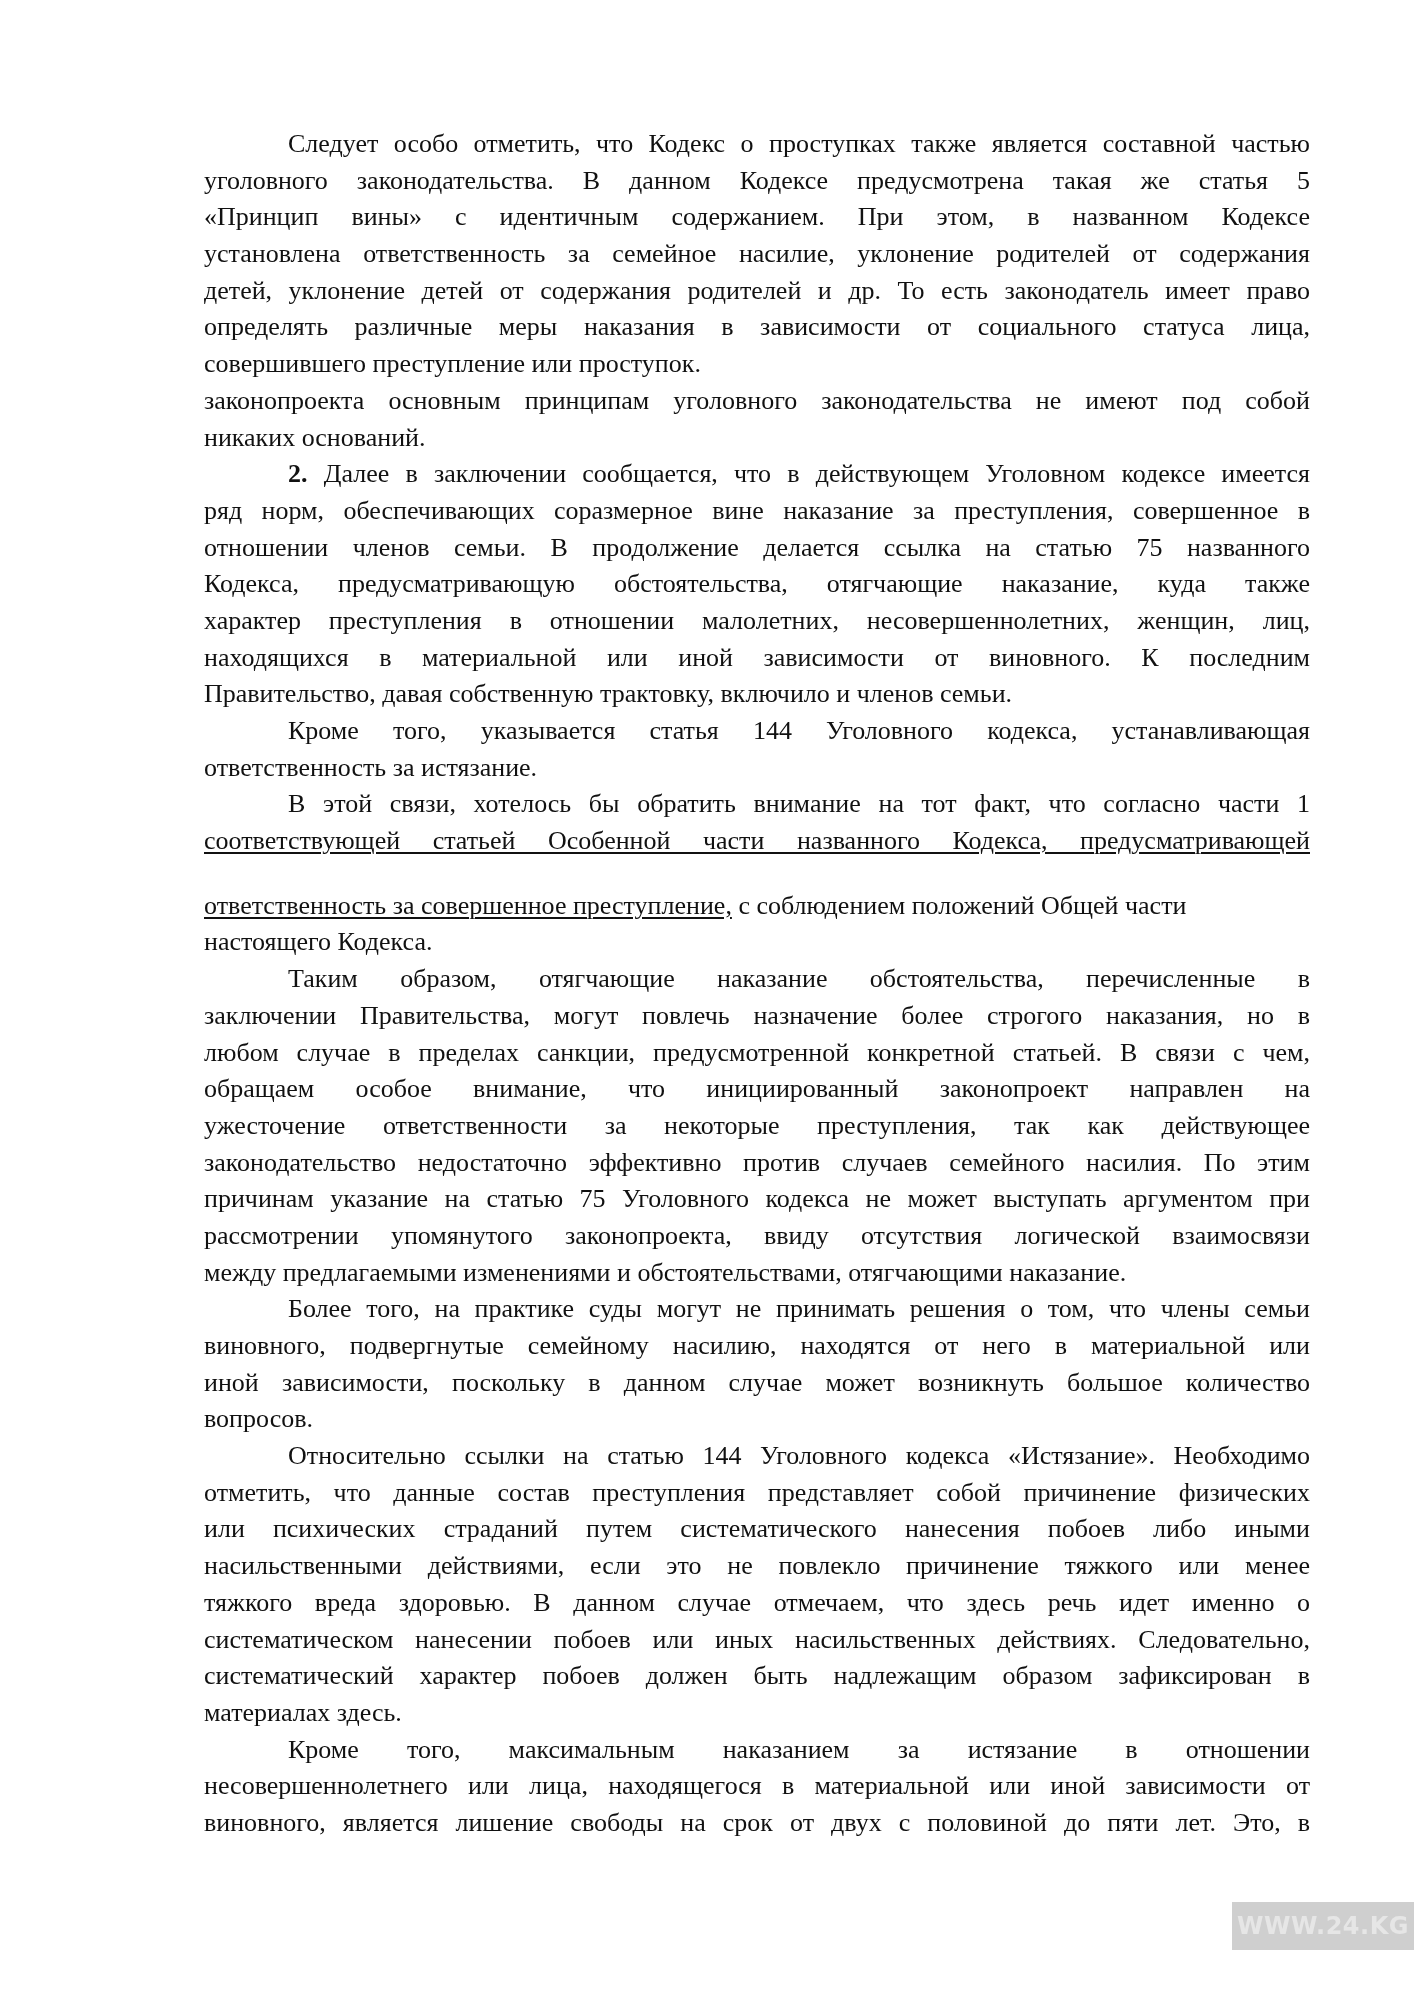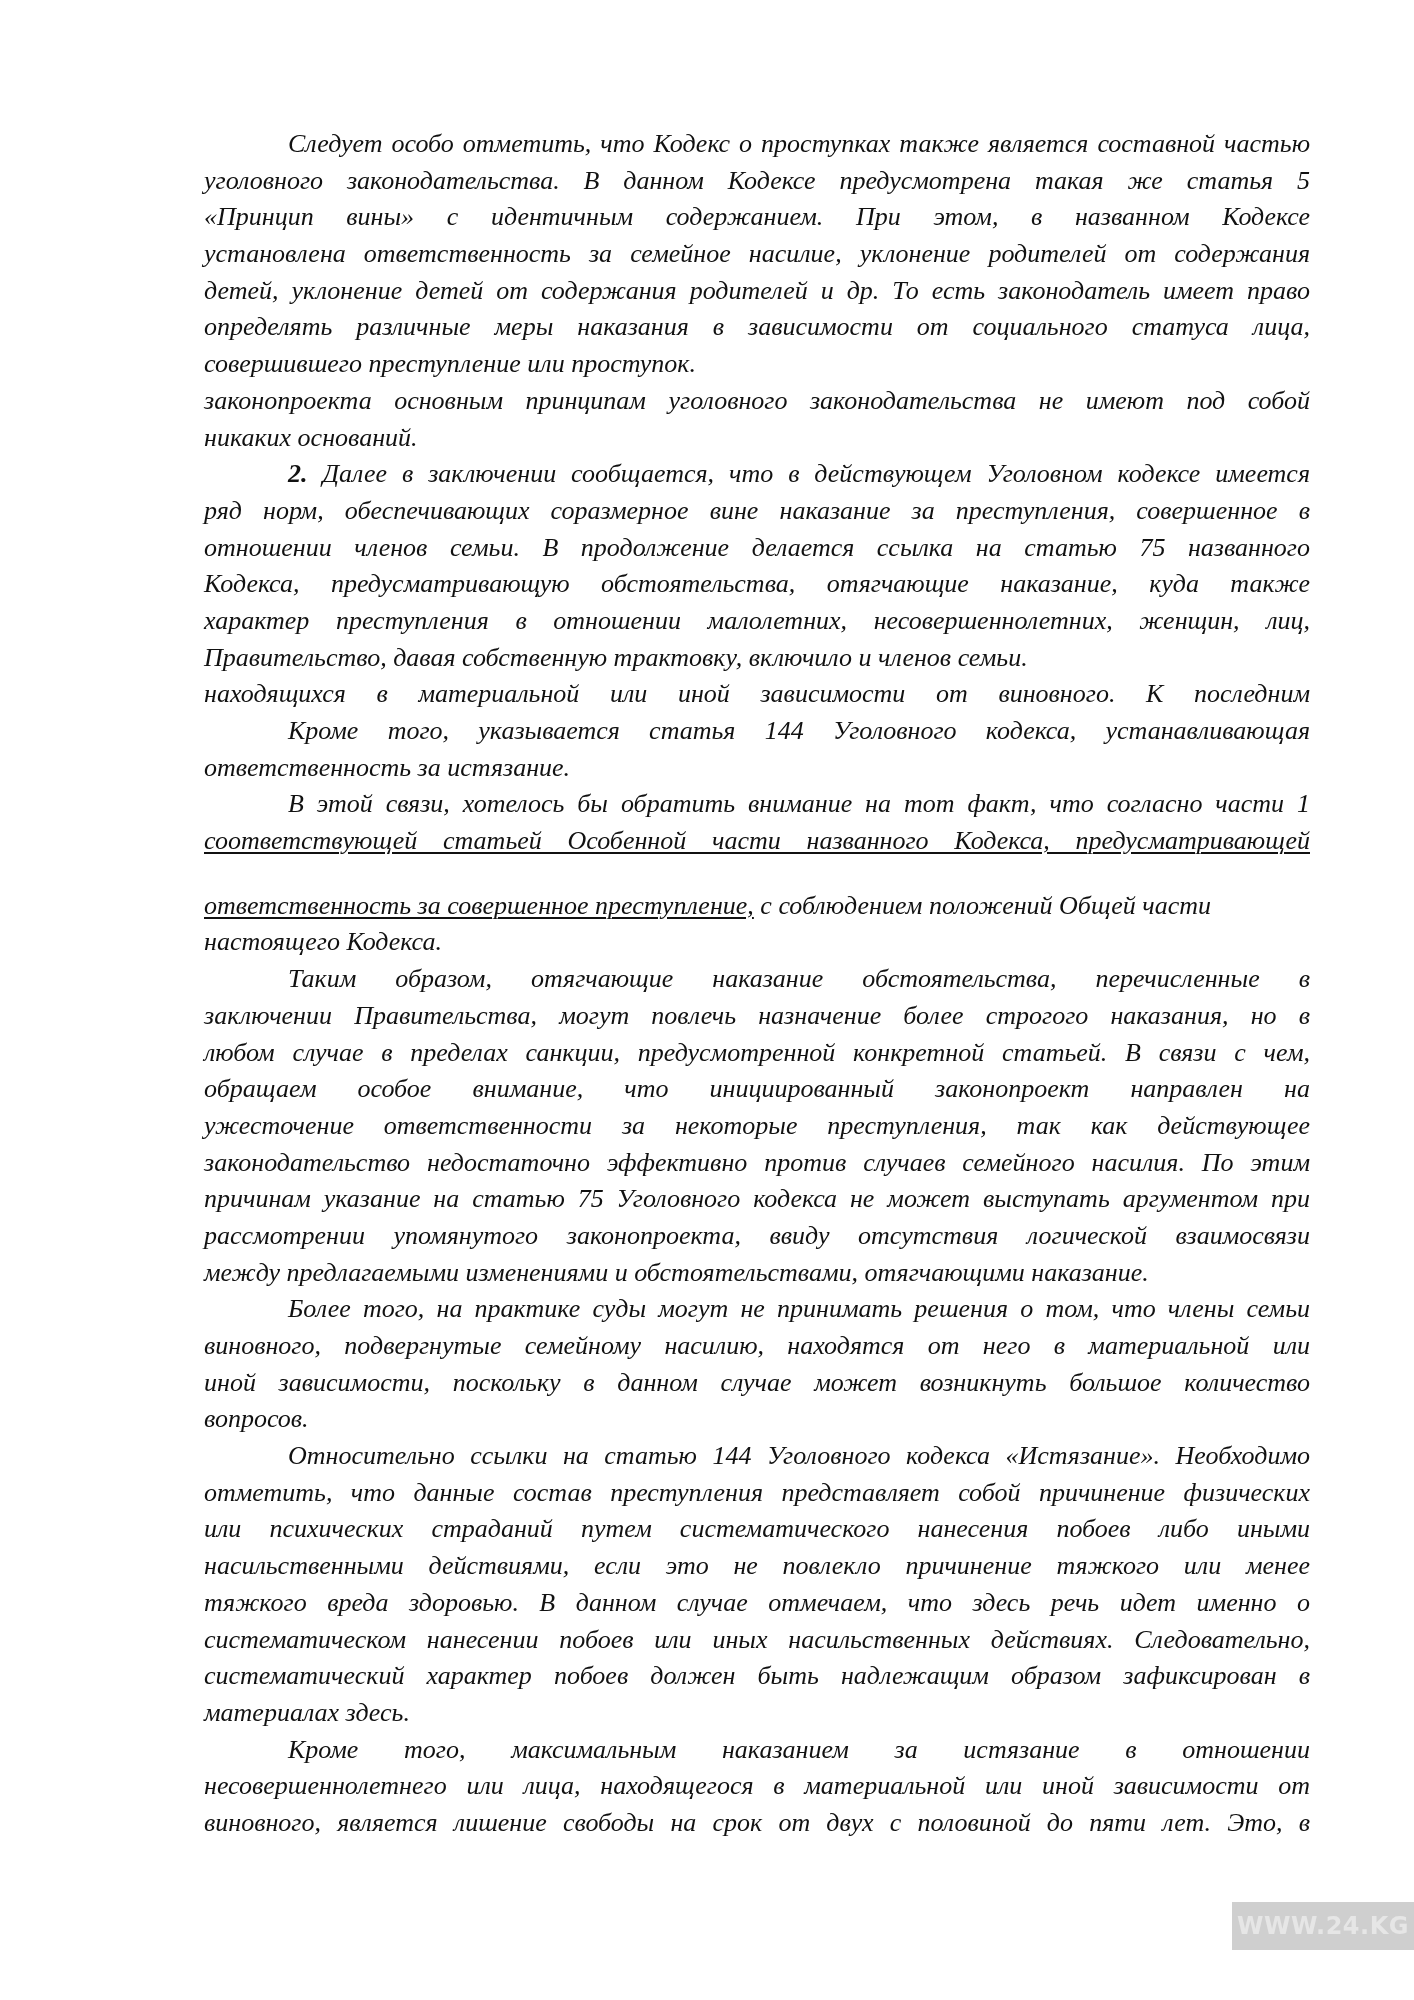--- a/index.html
+++ b/index.html
@@ -1,20 +1,20 @@
 <!DOCTYPE html>
 <html><head>
 <meta charset="utf-8">
 <style>
   html, body { margin:0; padding:0; background:#ffffff; }
   body { width:1414px; height:2000px; position:relative; overflow:hidden; }
   .page { position:absolute; left:204px; top:126px; width:1106px;
     font-family:"Liberation Serif", serif; font-size:26px; color:#111111; }
   .line { height:36.7px; line-height:36.7px; white-space:nowrap; overflow:visible;
-    text-align:justify; text-align-last:justify; transform-origin:left center;font-style:italic; }
+    text-align:justify; text-align-last:justify; transform-origin:left center; }
   .line.last { text-align-last:left; }
   .line.indent { padding-left:84px; }
   .u { text-decoration:underline; text-decoration-thickness:2px; text-underline-offset:3px; }
   .b { font-weight:bold; }
   .wm { position:absolute; left:1232px; top:1902px; width:182px; height:48px;
     background:#cfcfcf; color:#e6e6e6; font-family:"DejaVu Sans", sans-serif;
     font-weight:bold; font-size:24px; line-height:48px; text-align:center; letter-spacing:0.5px; }
 </style>
 </head>
 <body>
@@ -35,22 +35,22 @@
     <div class="line">законопроекта основным принципам уголовного законодательства не имеют под собой</div>
     <div class="line last">никаких оснований.</div>
   </div>
 
   <div>
     <div class="line indent"><span class="b">2.</span><span> Далее в заключении сообщается, что в действующем Уголовном кодексе имеется</span></div>
     <div class="line">ряд норм, обеспечивающих соразмерное вине наказание за преступления, совершенное в</div>
     <div class="line">отношении членов семьи. В продолжение делается ссылка на статью 75 названного</div>
     <div class="line">Кодекса, предусматривающую обстоятельства, отягчающие наказание, куда также</div>
     <div class="line">характер преступления в отношении малолетних, несовершеннолетних, женщин, лиц,</div>
+    <div class="line">находящихся в материальной или иной зависимости от виновного. К последним</div>
     <div class="line last">Правительство, давая собственную трактовку, включило и членов семьи.</div>
-    <div class="line">находящихся в материальной или иной зависимости от виновного. К последним</div>
   </div>
 
   <div>
     <div class="line indent">Кроме того, указывается статья 144 Уголовного кодекса, устанавливающая</div>
     <div class="line last">ответственность за истязание.</div>
   </div>
 
   <div>
     <div class="line indent">В этой связи, хотелось бы обратить внимание на тот факт, что согласно части 1</div>
     <div class="line"><span class="u">соответствующей статьей Особенной части названного Кодекса, предусматривающей</span></div>

